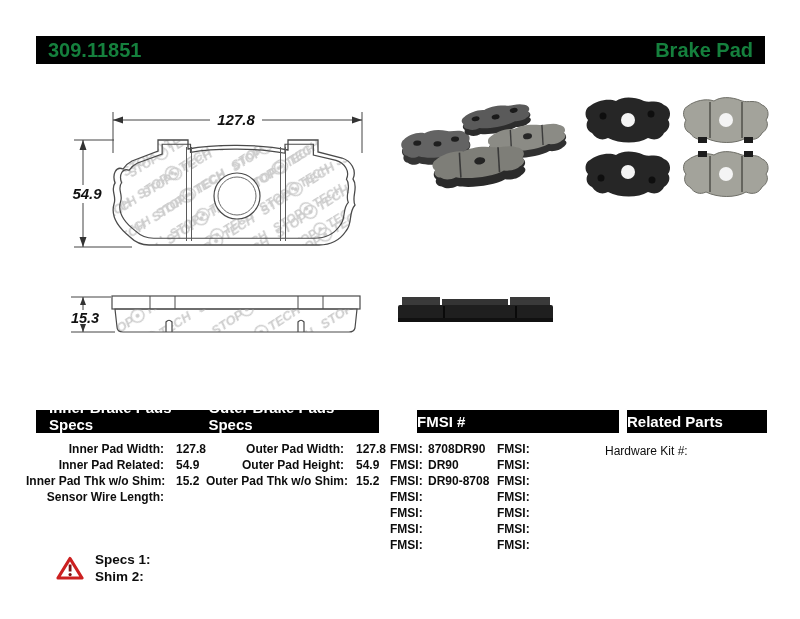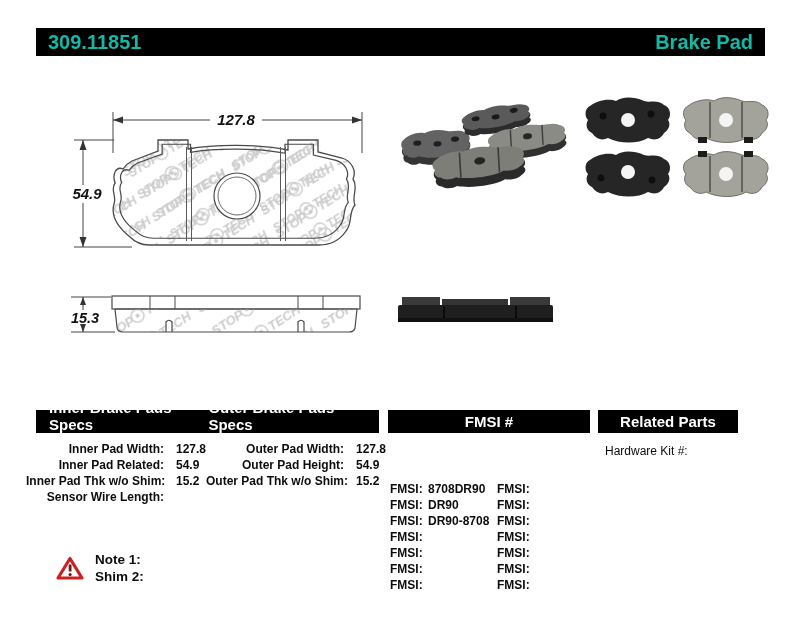--- a/index.html
+++ b/index.html
@@ -1,33 +1,33 @@
 <!DOCTYPE html>
 <html><head>
 <meta charset="utf-8">
 <style>
   html,body{margin:0;padding:0;background:#fff;}
   #page{position:relative;width:800px;height:619px;background:#ffffff;overflow:hidden;
         font-family:"Liberation Sans","DejaVu Sans",sans-serif;color:#0d0d0d;}
   .abs{position:absolute;}
   
-  .header-bar{left:36px;top:28px;width:729px;height:28px;background:#000;color:#14b8a6;
+  .header-bar{left:36px;top:36px;width:729px;height:28px;background:#000;color:#15803d;
               display:flex;justify-content:space-between;align-items:center;
               font-weight:bold;font-size:20px;padding:0 12px;box-sizing:border-box;}
   
   .tbar{top:410px;height:23px;background:#000;color:#fff;font-weight:bold;font-size:15px;
         display:flex;align-items:center;box-sizing:border-box;}
   .tbar.specs{left:36px;width:343px;justify-content:space-between;padding:0 8px 12px 13px;}
-  .tbar.center{justify-content:center;}
+  .tbar.center{margin-left:29px;}
   
   .speccol{top:441px;display:grid;grid-template-columns:138px 42px;column-gap:12px;
            font-size:12px;font-weight:bold;line-height:16px;white-space:nowrap;}
   .speccol .lab{text-align:right;}
   .speccol .val{text-align:left;}
-  .fmsicol{top:441px;font-size:12px;font-weight:bold;line-height:16px;white-space:nowrap;margin-top:40px;}
+  .fmsicol{top:441px;font-size:12px;font-weight:bold;line-height:16px;white-space:nowrap;}
   .fmsicol .row{display:flex;}
   .fmsicol .flab{width:38px;}
   .relcol{top:443px;font-size:12px;font-weight:normal;line-height:16px;white-space:nowrap;}
   .notes{left:95px;top:551px;font-size:13.5px;font-weight:bold;line-height:17px;}
   svg{display:block;}
   .dimtext{font-family:"Liberation Sans","DejaVu Sans",sans-serif;font-weight:bold;
            font-style:italic;fill:#111;}
   .wmtext{font-family:"Liberation Sans","DejaVu Sans",sans-serif;font-weight:bold;
           font-style:italic;fill:#cccccc;}
 </style>
@@ -299,17 +299,17 @@
     <span>Hardware Kit #:</span>
     <span></span>
   </div>
 
   <svg class="abs" style="left:56px;top:556px;" width="28" height="25" viewBox="0 0 28 25">
     <path d="M14,2.5 L26,22 L2,22 Z" fill="#ffffff" stroke="#cc2020" stroke-width="3.2" stroke-linejoin="round"></path>
     <rect x="12.7" y="8.5" width="2.8" height="7" fill="#7a1212"></rect>
     <circle cx="14.1" cy="18.6" r="1.6" fill="#7a1212"></circle>
   </svg>
   <div class="abs notes">
-    <div>Note 1:</div>
+    <div>Specs 1:</div>
     <div>Shim 2:</div>
   </div>
 
 </div>
 
 </body></html>

